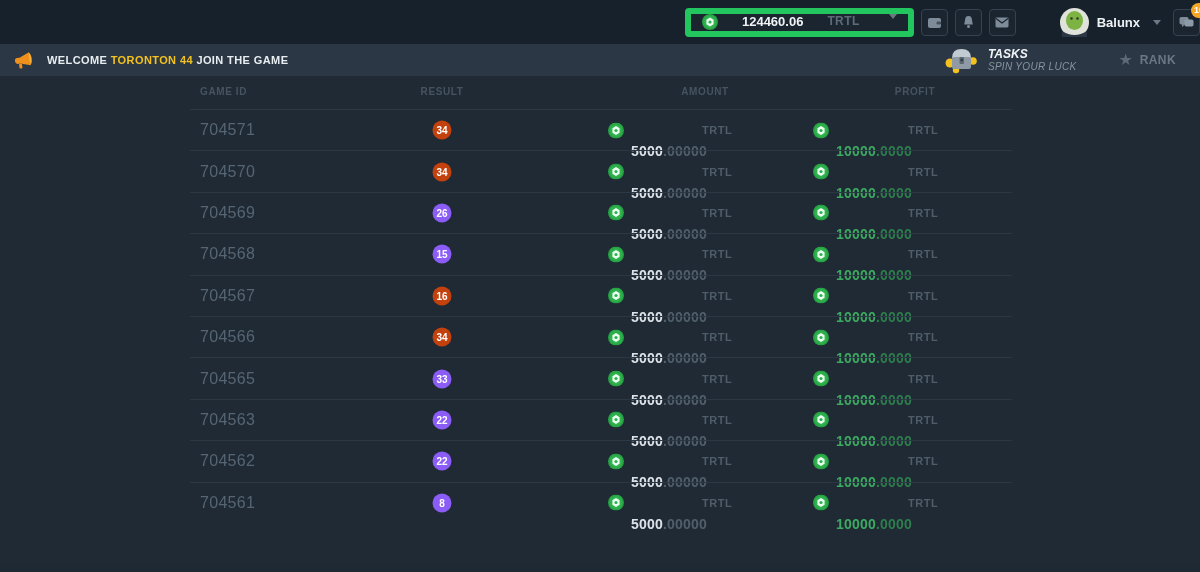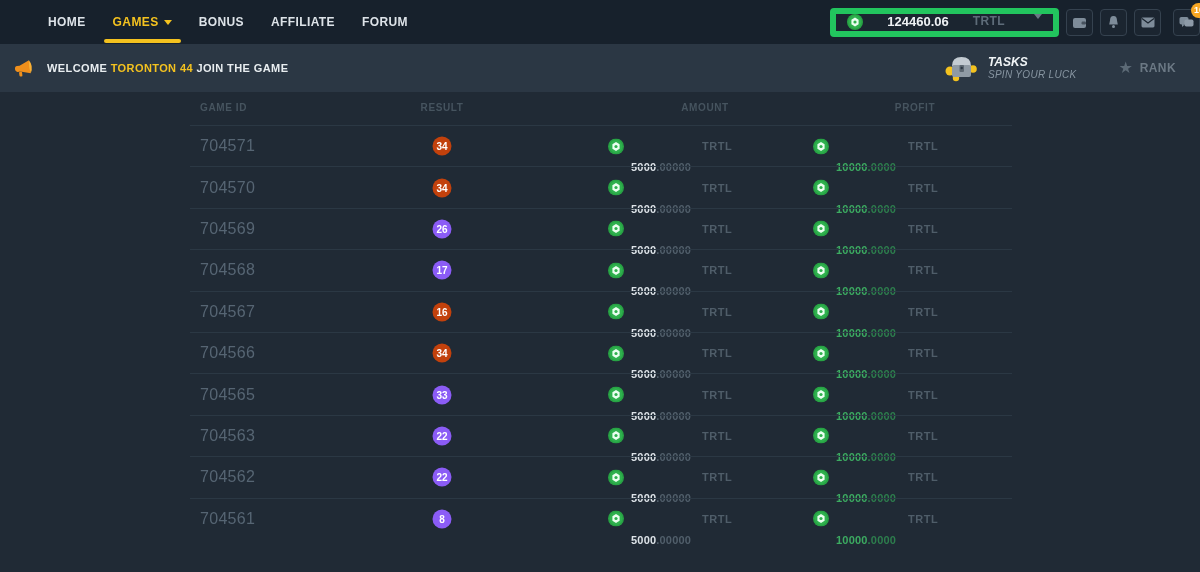--- a/index.html
+++ b/index.html
@@ -52,21 +52,21 @@
   .username { font-size:13px; font-weight:700; color:#eef2f4; }
   .chat-btn { margin-left:12px; }
   .chat-badge {
     position:absolute; top:-7px; right:-8px; min-width:16px; height:15px;
     background:#f6a623; color:#fff; font-size:9px; font-weight:700;
     border-radius:8px; display:flex; align-items:center; justify-content:center; padding:0 3px;
   }
 
   
   .banner {
-    height:48px; background:#2b3744;
+    height:32px; background:#2b3744;
     display:flex; align-items:center; padding:0 18px 0 14px;
   }
   .banner-text { margin-left:12px; font-size:11px; font-weight:700; letter-spacing:.4px; color:#e8edf0; }
   .banner-text .hl { color:#f4c21f; }
   .banner-right { margin-left:auto; display:flex; align-items:center; gap:42px; }
   .tasks { display:flex; align-items:center; gap:9px; cursor:pointer; }
   .tasks-title { font-size:12px; font-weight:700; font-style:italic; color:#f0f4f6; line-height:13px; }
   .tasks-sub { font-size:10px; font-style:italic; color:#8795a1; line-height:12px; letter-spacing:.3px; }
   .rank { display:flex; align-items:center; gap:7px; cursor:pointer; padding-right:6px; }
   .star { color:#5c6a76; font-size:16px; line-height:16px; }
@@ -92,58 +92,39 @@
     width:19px; height:19px; border-radius:50%;
     display:flex; align-items:center; justify-content:center;
     font-size:10px; font-weight:700; color:#fff;
   }
   .v-blue { background:#c2410c; }
   .v-red  { background:#8b5cf6; }
 
   .money { position:absolute; top:50%; transform:translateY(-50%); display:flex; align-items:center; gap:7px; }
   .money-amount { left:418px; }
   .money-profit { left:623px; }
-  .num { font-size:11px; font-weight:700; letter-spacing:.2px;margin-top:41px; }
+  .num { font-size:14px; font-weight:700; letter-spacing:.2px;margin-top:41px; }
   .amt-int { color:#dde3e8; }
   .amt-dec { color:#515f6b; }
   .pft-int { color:#3cab61; }
   .pft-dec { color:#2d7e4d; }
   .trtl {
     position:absolute; top:50%; transform:translateY(-50%);
     font-size:11px; font-weight:700; color:#4f5d69; letter-spacing:.5px;
   }
   .trtl-amount { left:512px; }
   .trtl-profit { left:718px; }
 
   svg { display:block; }
 </style>
 </head>
 <body>
 
 <div class="topnav">
 
-  <div class="nav-items">
-    <div class="nav-item">
-      <span>HOME</span>
-    </div>
-    <div class="nav-item active">
-      <span>GAMES</span>
-      <span class="caret"></span>
-      <span class="underline"></span>
-    </div>
-    <div class="nav-item">
-      <span>BONUS</span>
-    </div>
-    <div class="nav-item">
-      <span>AFFILIATE</span>
-    </div>
-    <div class="nav-item">
-      <span>FORUM</span>
-    </div>
-  </div>
 
   <div class="nav-right">
     <div class="balance-box">
       <span>
         <svg width="16" height="16" viewBox="0 0 16 16">
           <circle cx="8" cy="8" r="8" fill="#27a344"></circle>
           <circle cx="8" cy="8" r="6.4" fill="#2fb14e"></circle>
           <path d="M8 3.6 L11.6 5.8 V10.2 L8 12.4 L4.4 10.2 V5.8 Z" fill="#eafff0"></path>
           <circle cx="8" cy="8" r="1.6" fill="#2fb14e"></circle>
         </svg>
@@ -171,20 +152,33 @@
     </div>
     <div class="icon-btn">
       <span>
         <svg width="14" height="11" viewBox="0 0 14 11">
           <rect x="0.5" y="0.5" width="13" height="10" rx="1.4" fill="#7e8c99"></rect>
           <path d="M1 1.5 L7 6 L13 1.5" stroke="#1b2530" stroke-width="1.2" fill="none"></path>
         </svg>
       </span>
     </div>
 
+    <div class="user-chip">
+      <span>
+        <svg width="29" height="29" viewBox="0 0 29 29">
+          <circle cx="14.5" cy="14.5" r="14.5" fill="#dfe3da"></circle>
+          <ellipse cx="14.5" cy="12.5" rx="8.5" ry="9.5" fill="#7cb342"></ellipse>
+          <circle cx="11.5" cy="10.5" r="1.3" fill="#2e3a2a"></circle>
+          <circle cx="17.5" cy="10.5" r="1.3" fill="#2e3a2a"></circle>
+          <path d="M2 23 Q14.5 31 27 23 L27 29 H2 Z" fill="#2b3744"></path>
+        </svg>
+      </span>
+      <span class="username">Balunx</span>
+      <span class="caret"></span>
+    </div>
 
     <div class="icon-btn chat-btn">
       <span>
         <svg width="15" height="13" viewBox="0 0 15 13">
           <rect x="0.5" y="1" width="9" height="7.5" rx="1.8" fill="#7e8c99"></rect>
           <rect x="5.5" y="3.5" width="9" height="7" rx="1.8" fill="#8d9aa7"></rect>
           <path d="M3 8 L3 11 L6 8.5 Z" fill="#7e8c99"></path>
         </svg>
       </span>
       <span class="chat-badge">10</span>
@@ -315,21 +309,21 @@
           <path d="M8 3.6 L11.6 5.8 V10.2 L8 12.4 L4.4 10.2 V5.8 Z" fill="#eafff0"></path>
           <circle cx="8" cy="8" r="1.6" fill="#2fb14e"></circle>
         </svg>
       </span>
       <span class="num"><span class="pft-int">10000</span><span class="pft-dec">.0000</span></span>
     </span>
     <span class="trtl trtl-profit">TRTL</span>
   </div>
         <div class="row">
     <span class="cell-gameid">704568</span>
-    <span class="badge v-red">17</span>
+    <span class="badge v-red">15</span>
     <span class="money money-amount">
       <span>
         <svg width="16" height="16" viewBox="0 0 16 16">
           <circle cx="8" cy="8" r="8" fill="#27a344"></circle>
           <circle cx="8" cy="8" r="6.4" fill="#2fb14e"></circle>
           <path d="M8 3.6 L11.6 5.8 V10.2 L8 12.4 L4.4 10.2 V5.8 Z" fill="#eafff0"></path>
           <circle cx="8" cy="8" r="1.6" fill="#2fb14e"></circle>
         </svg>
       </span>
       <span class="num"><span class="amt-int">5000</span><span class="amt-dec">.00000</span></span>

